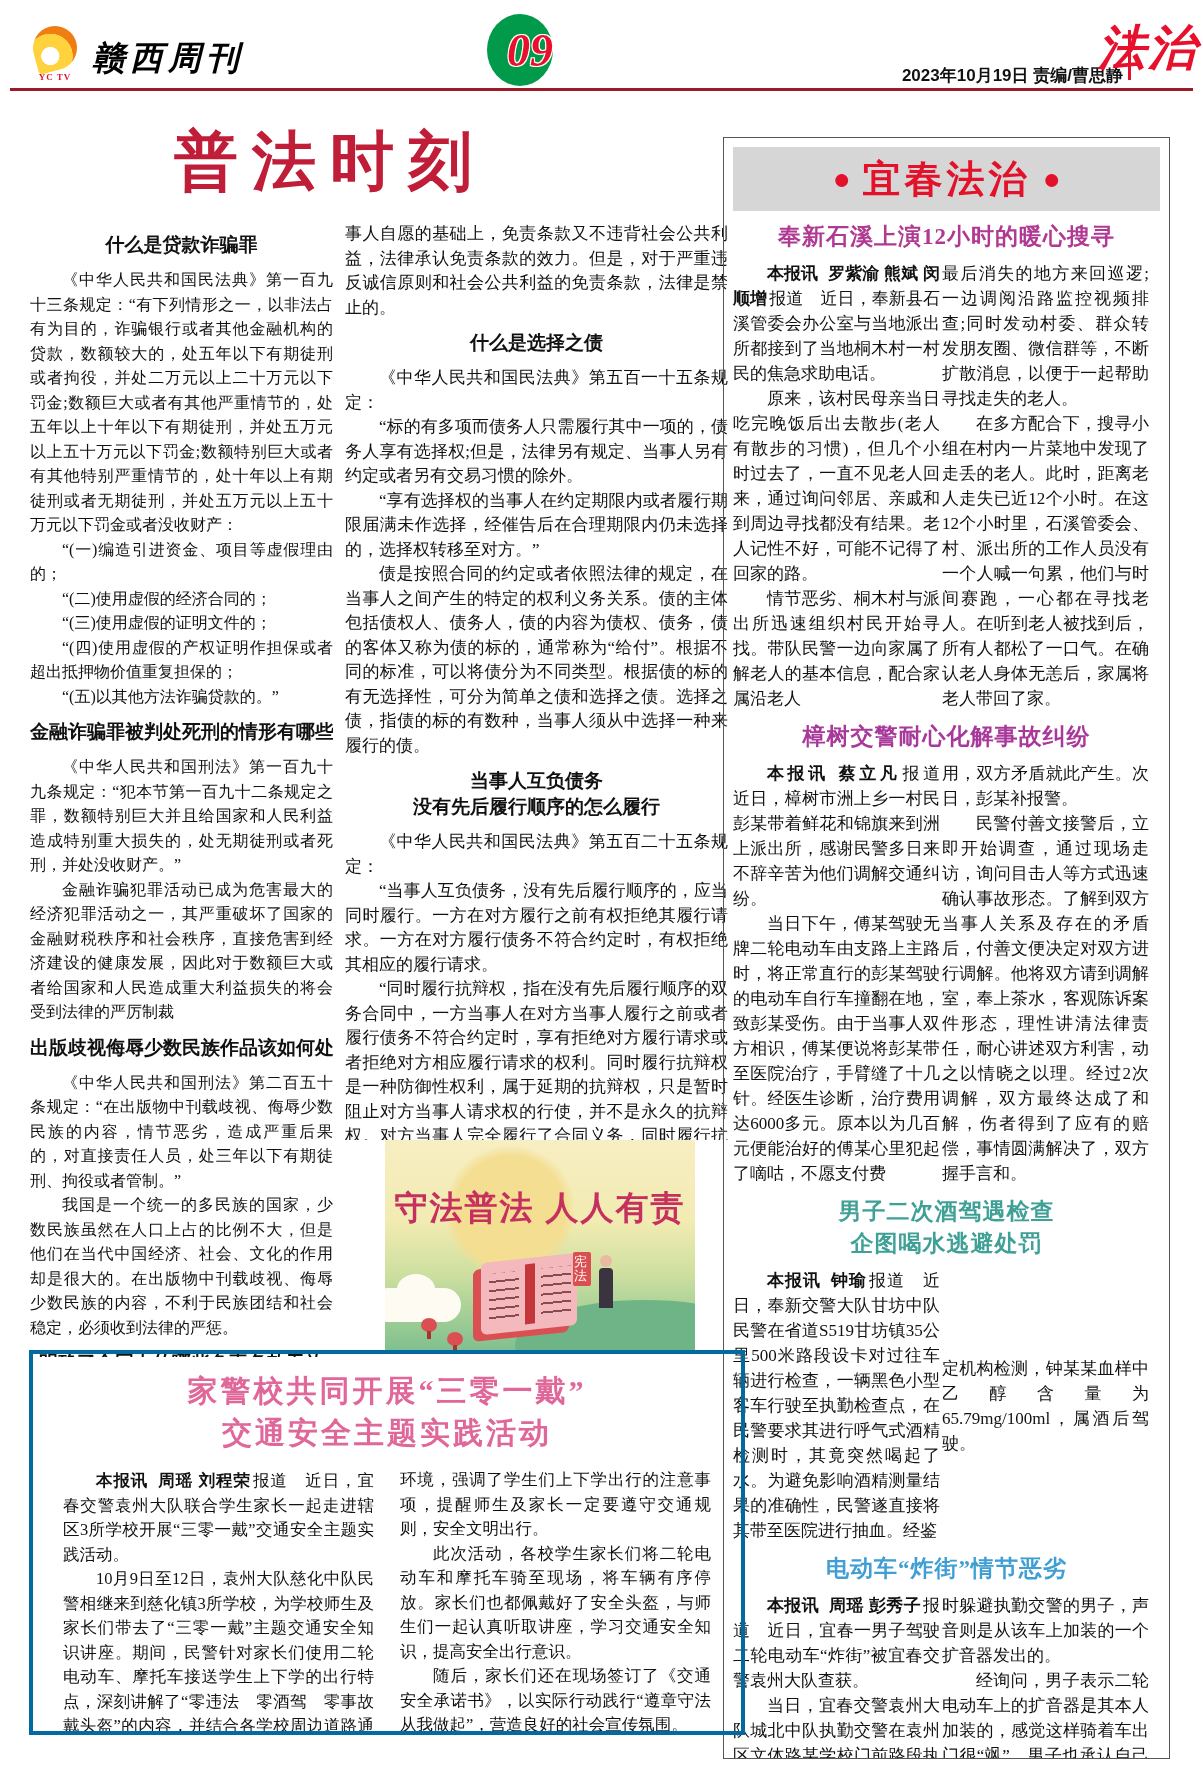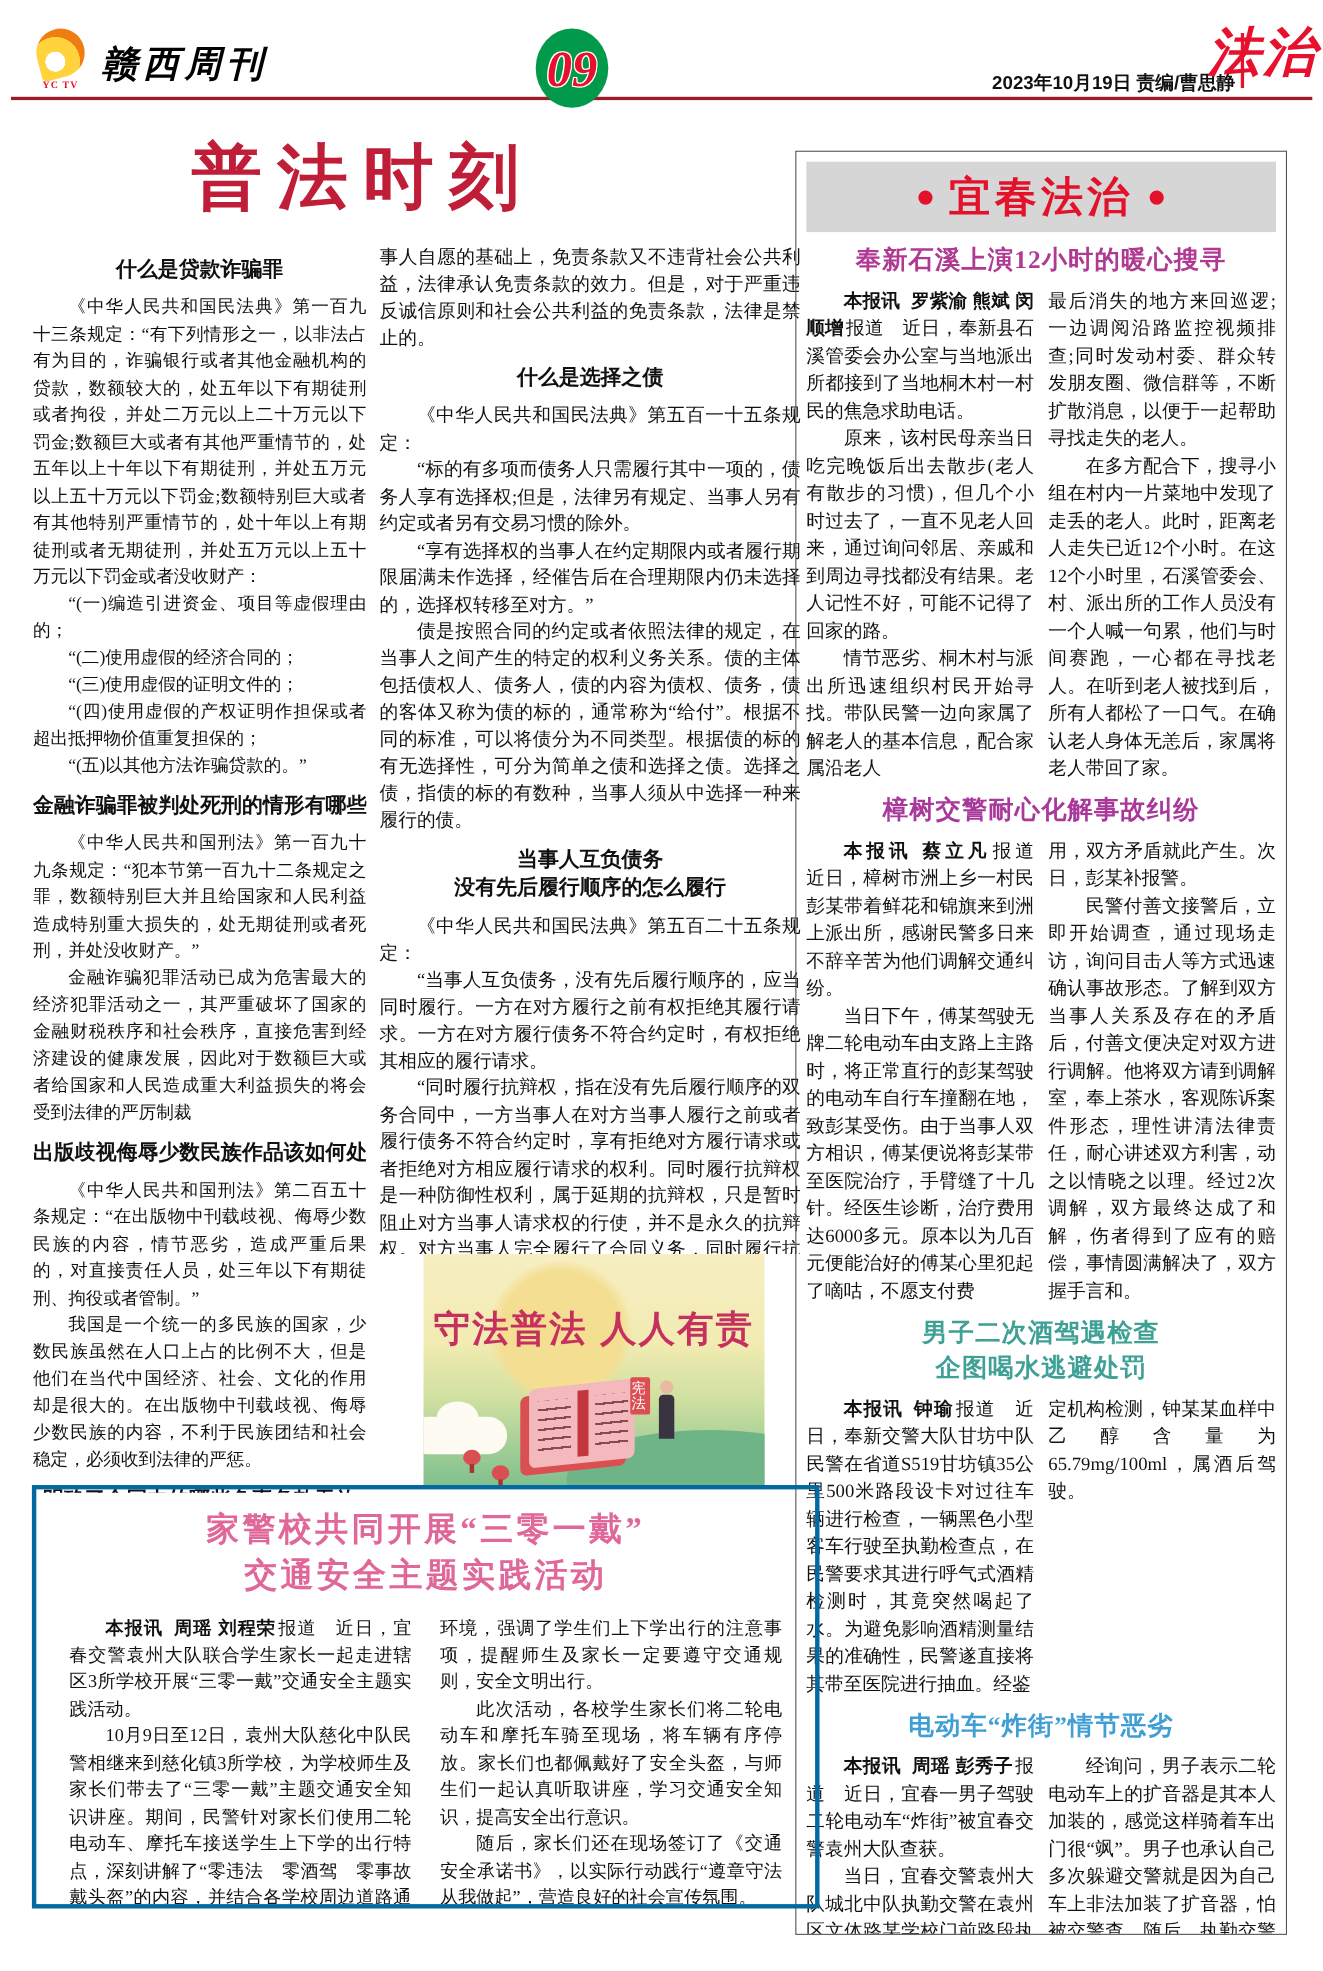--- a/index.html
+++ b/index.html
@@ -10,22 +10,22 @@
   
   #header{position:absolute;left:0;top:0;width:1203px;height:100px;}
   #header-rule{position:absolute;left:10px;top:88px;width:1183px;height:3px;background:#9c1b24;}
   #logo{position:absolute;left:30px;top:26px;width:50px;height:58px;text-align:center;}
   #logo-flame{width:44px;height:44px;margin:0 auto;border-radius:50% 50% 50% 4px;
       background:radial-gradient(circle at 35% 65%, #fff 0 22%, #ffd23e 23% 55%, #f07d12 56% 100%);
       transform:rotate(-15deg);}
   #logo-caption{font-size:9px;font-weight:bold;color:#e8112d;letter-spacing:1px;margin-top:2px;}
   #masthead{position:absolute;left:92px;top:36px;font-size:33px;font-weight:bold;font-style:italic;
       letter-spacing:5px;color:#000;}
-  #page-badge{position:absolute;left:487px;top:26px;width:66px;height:72px;background:#019a4a;
-      border-radius:50%;display:flex;align-items:center;justify-content:center;z-index:3;}
+  #page-badge{position:absolute;left:487px;top:14px;width:66px;height:72px;background:#019a4a;
+      border-radius:50%;display:flex;align-items:center;justify-content:flex-end;z-index:3;}
   #page-number{font-size:46px;font-weight:bold;font-style:italic;color:#e8112d;
       text-shadow:-1px -1px 0 #fff,1px -1px 0 #fff,-1px 1px 0 #fff,1px 1px 0 #fff;}
   #date-editor{position:absolute;right:80px;top:64px;font-size:17px;font-weight:bold;}
   #section-divider{position:absolute;left:1128px;top:30px;width:3px;height:50px;background:#e8112d;}
   #section-label{position:absolute;left:1098px;top:16px;font-size:48px;font-weight:bold;
       font-style:italic;color:#e8112d;letter-spacing:2px;}
 
   
   #main-title{position:absolute;left:25px;top:118px;width:610px;text-align:center;
       font-size:64px;font-weight:600;color:#c01e38;letter-spacing:14px;}
@@ -70,21 +70,21 @@
   #yichun-banner{margin:9px 0 0;height:64px;background:#d6d6d6;display:flex;align-items:center;
       justify-content:center;gap:12px;color:#e3112a;}
   #yichun-banner .dot{font-size:30px;line-height:1;}
   #yichun-banner .btext{font-size:38px;font-weight:bold;letter-spacing:4px;}
   .rarticle{margin-top:10px;}
   .rtitle{text-align:center;font-weight:bold;font-size:23px;line-height:32px;letter-spacing:1px;margin:8px 0 8px;}
   .rarticle.m1 .rtitle{color:#b03a92;}
   .rarticle.m2 .rtitle{color:#a8389a;}
   .rarticle.t1 .rtitle{color:#3fa096;}
   .rarticle.b1 .rtitle{color:#3f9fd4;}
-  .art-cols{display:flex;gap:13px;}
+  .art-cols{display:flex;gap:2px;align-items:center;}
   .acol{width:207px;font-size:17px;line-height:25px;text-align:justify;}
   .acol p{margin:0;}
   .btag{font-family:"Liberation Sans","DejaVu Sans",sans-serif;font-weight:bold;margin-right:10px;}
   .bnames{font-family:"Liberation Sans","DejaVu Sans",sans-serif;font-weight:bold;margin-right:2px;}
 
   
   #bottom-box{position:absolute;left:29px;top:1350px;width:716px;height:385px;border:4px solid #0369a1;
       box-sizing:border-box;overflow:hidden;}
   #bottom-title{margin-top:16px;text-align:center;color:#e0679a;font-weight:bold;font-size:30px;
       line-height:42px;letter-spacing:3px;}
@@ -254,20 +254,21 @@
     <div class="art-cols">
       <div class="acol">
         <p class="ind">
           <span class="btag">本报讯</span><span class="bnames">周瑶 彭秀子</span><span>报道　近日，宜春一男子驾驶二轮电动车“炸街”被宜春交警袁州大队查获。</span>
         </p>
         <div>
             <p class="ind">当日，宜春交警袁州大队城北中队执勤交警在袁州区文体路某学校门前路段执勤时，发现车流中传来了“大小姐驾到，通通闪开”的声音，这引起了众人的注意。执勤交警循声望去，发现声音是从一辆二轮电动车上传出来的，于是立即上前拦停。走近一看，执勤交警才发现该驾驶员正是此前几天途经潭前红绿灯</p>
           </div>
       </div>
       <div class="acol">
+        <p class="noind">时躲避执勤交警的男子，声音则是从该车上加装的一个扩音器发出的。</p>
         <div>
             <p class="ind">经询问，男子表示二轮电动车上的扩音器是其本人加装的，感觉这样骑着车出门很“飒”。男子也承认自己多次躲避交警就是因为自己车上非法加装了扩音器，怕被交警查。随后，执勤交警现场责令该男子将扩音器拆卸，并对其违法行为予以警告。在执勤交警的教育下，男子也深刻认识到了自己的错误，表示今后再不会安装。</p>
           </div>
       </div>
     </div>
   </div>
 </div>
 
 <div id="bottom-box">
   <div id="bottom-title">

